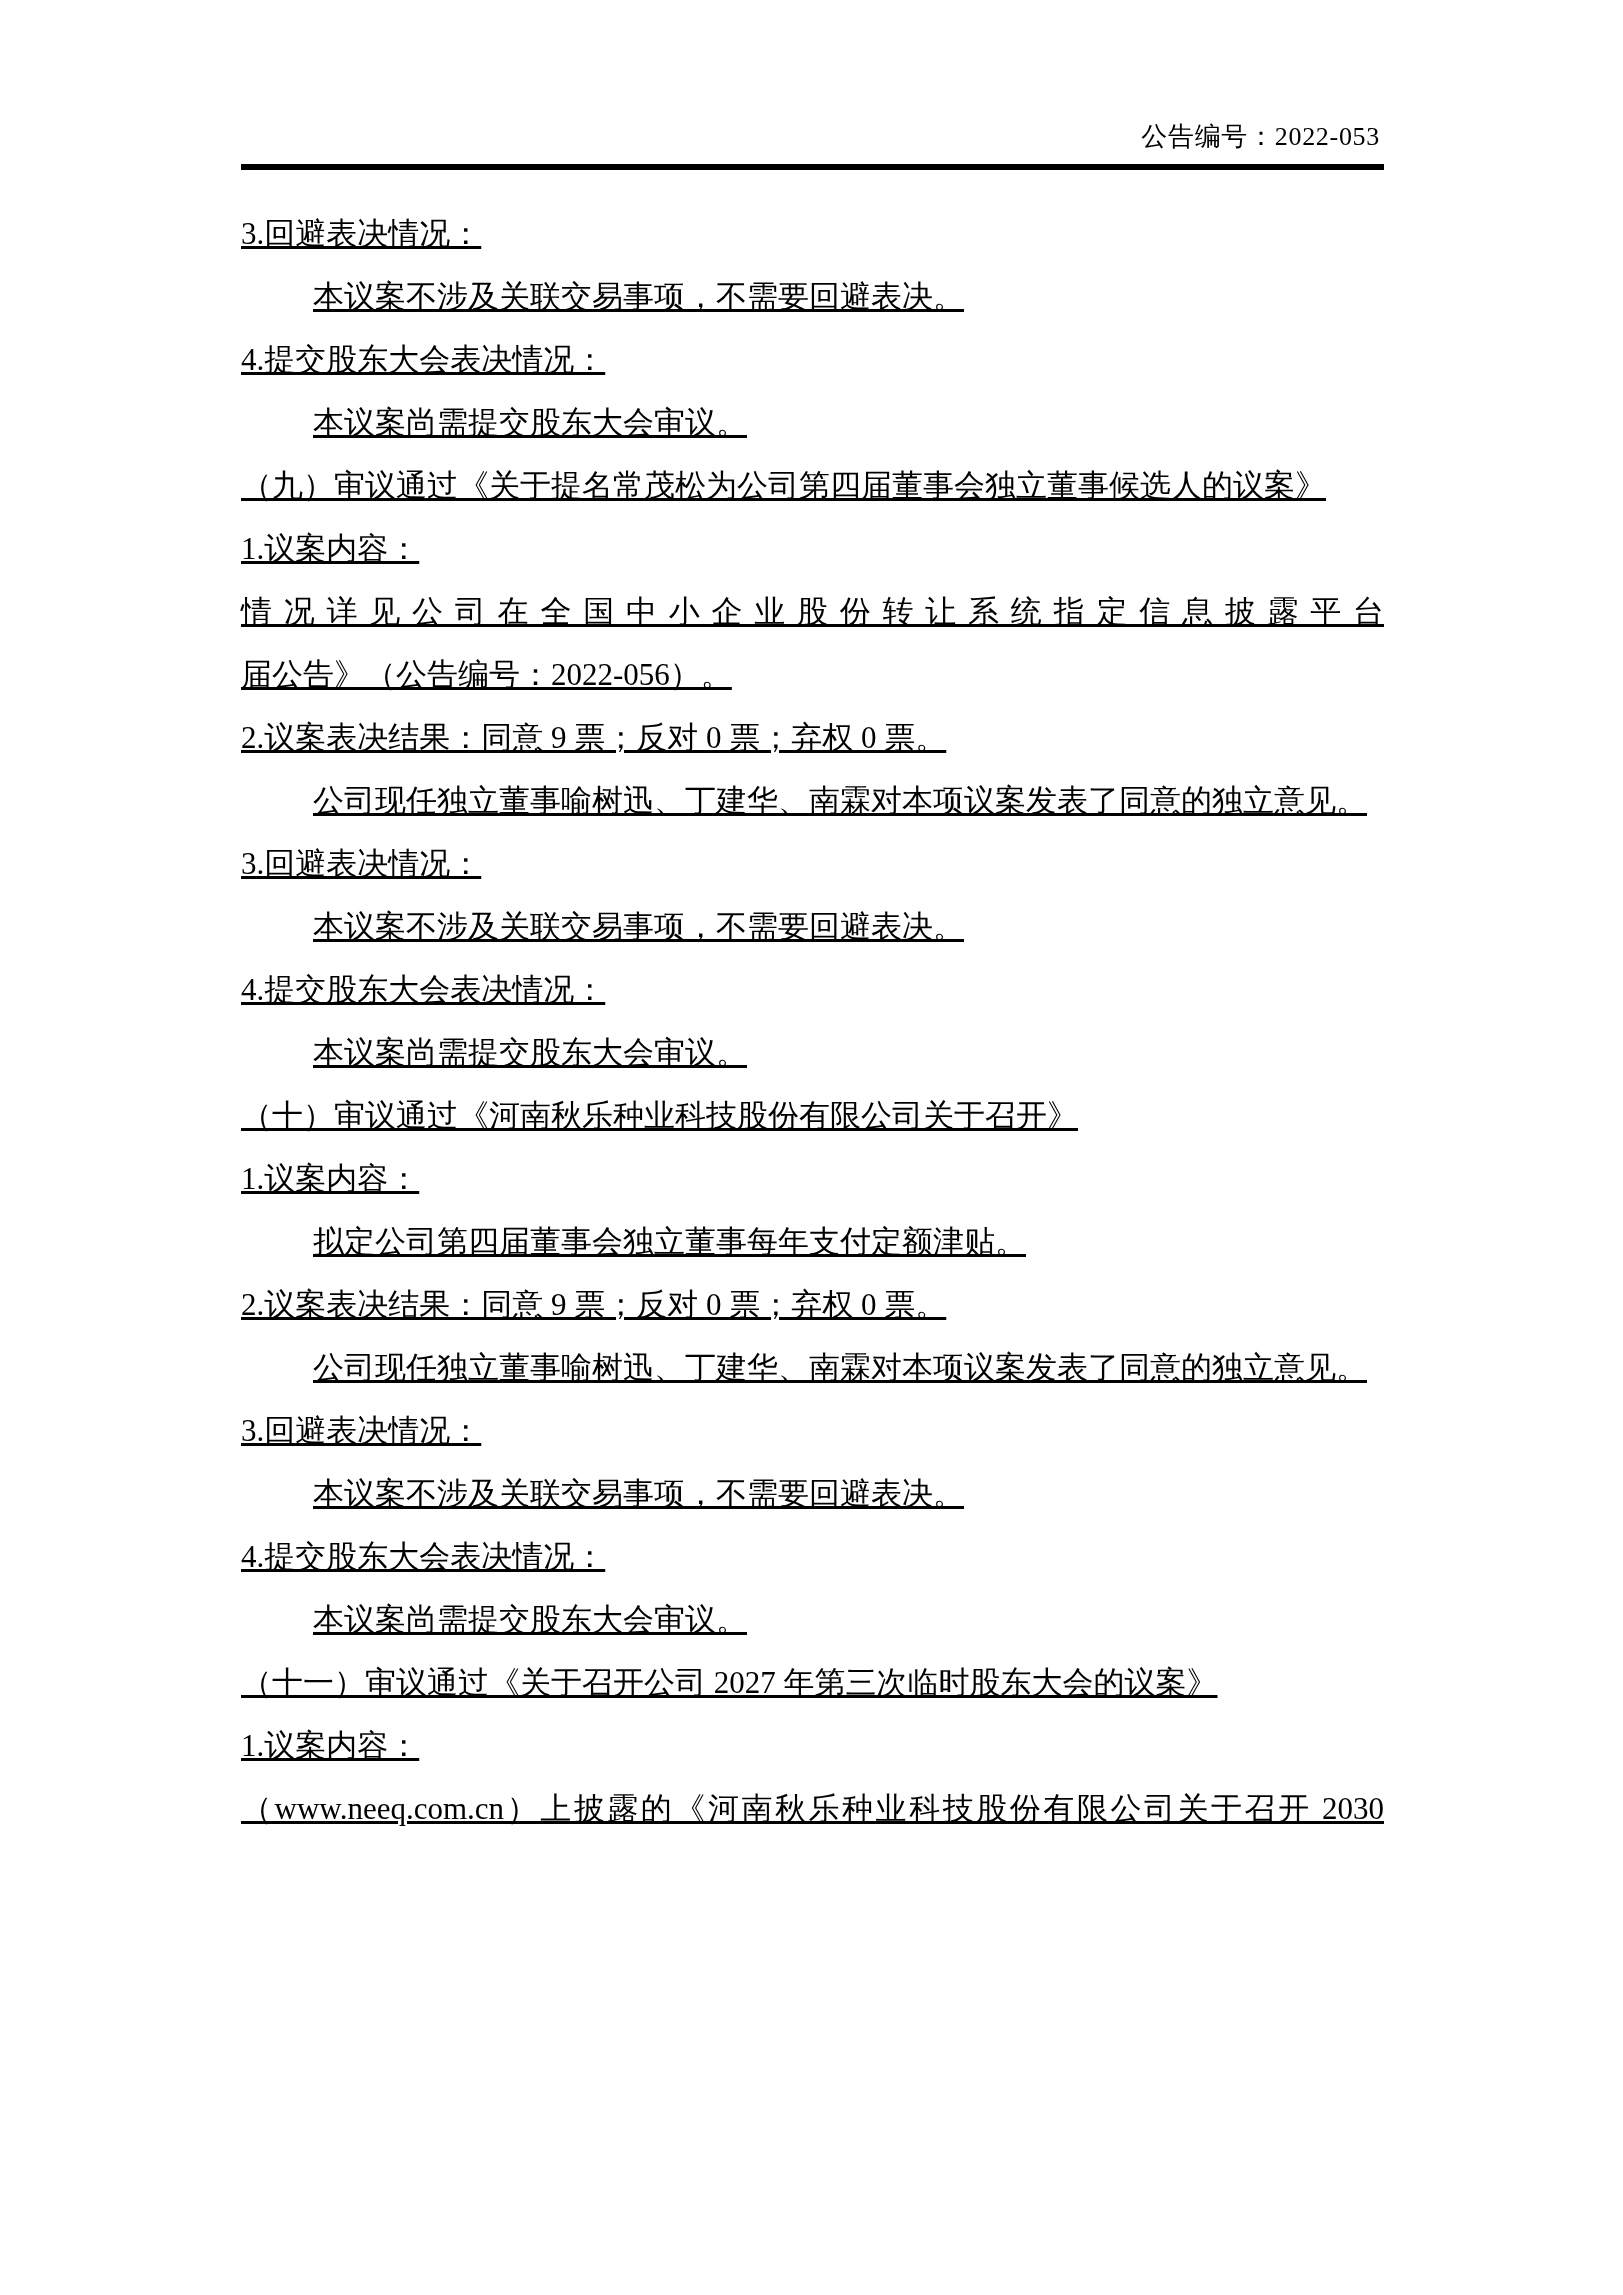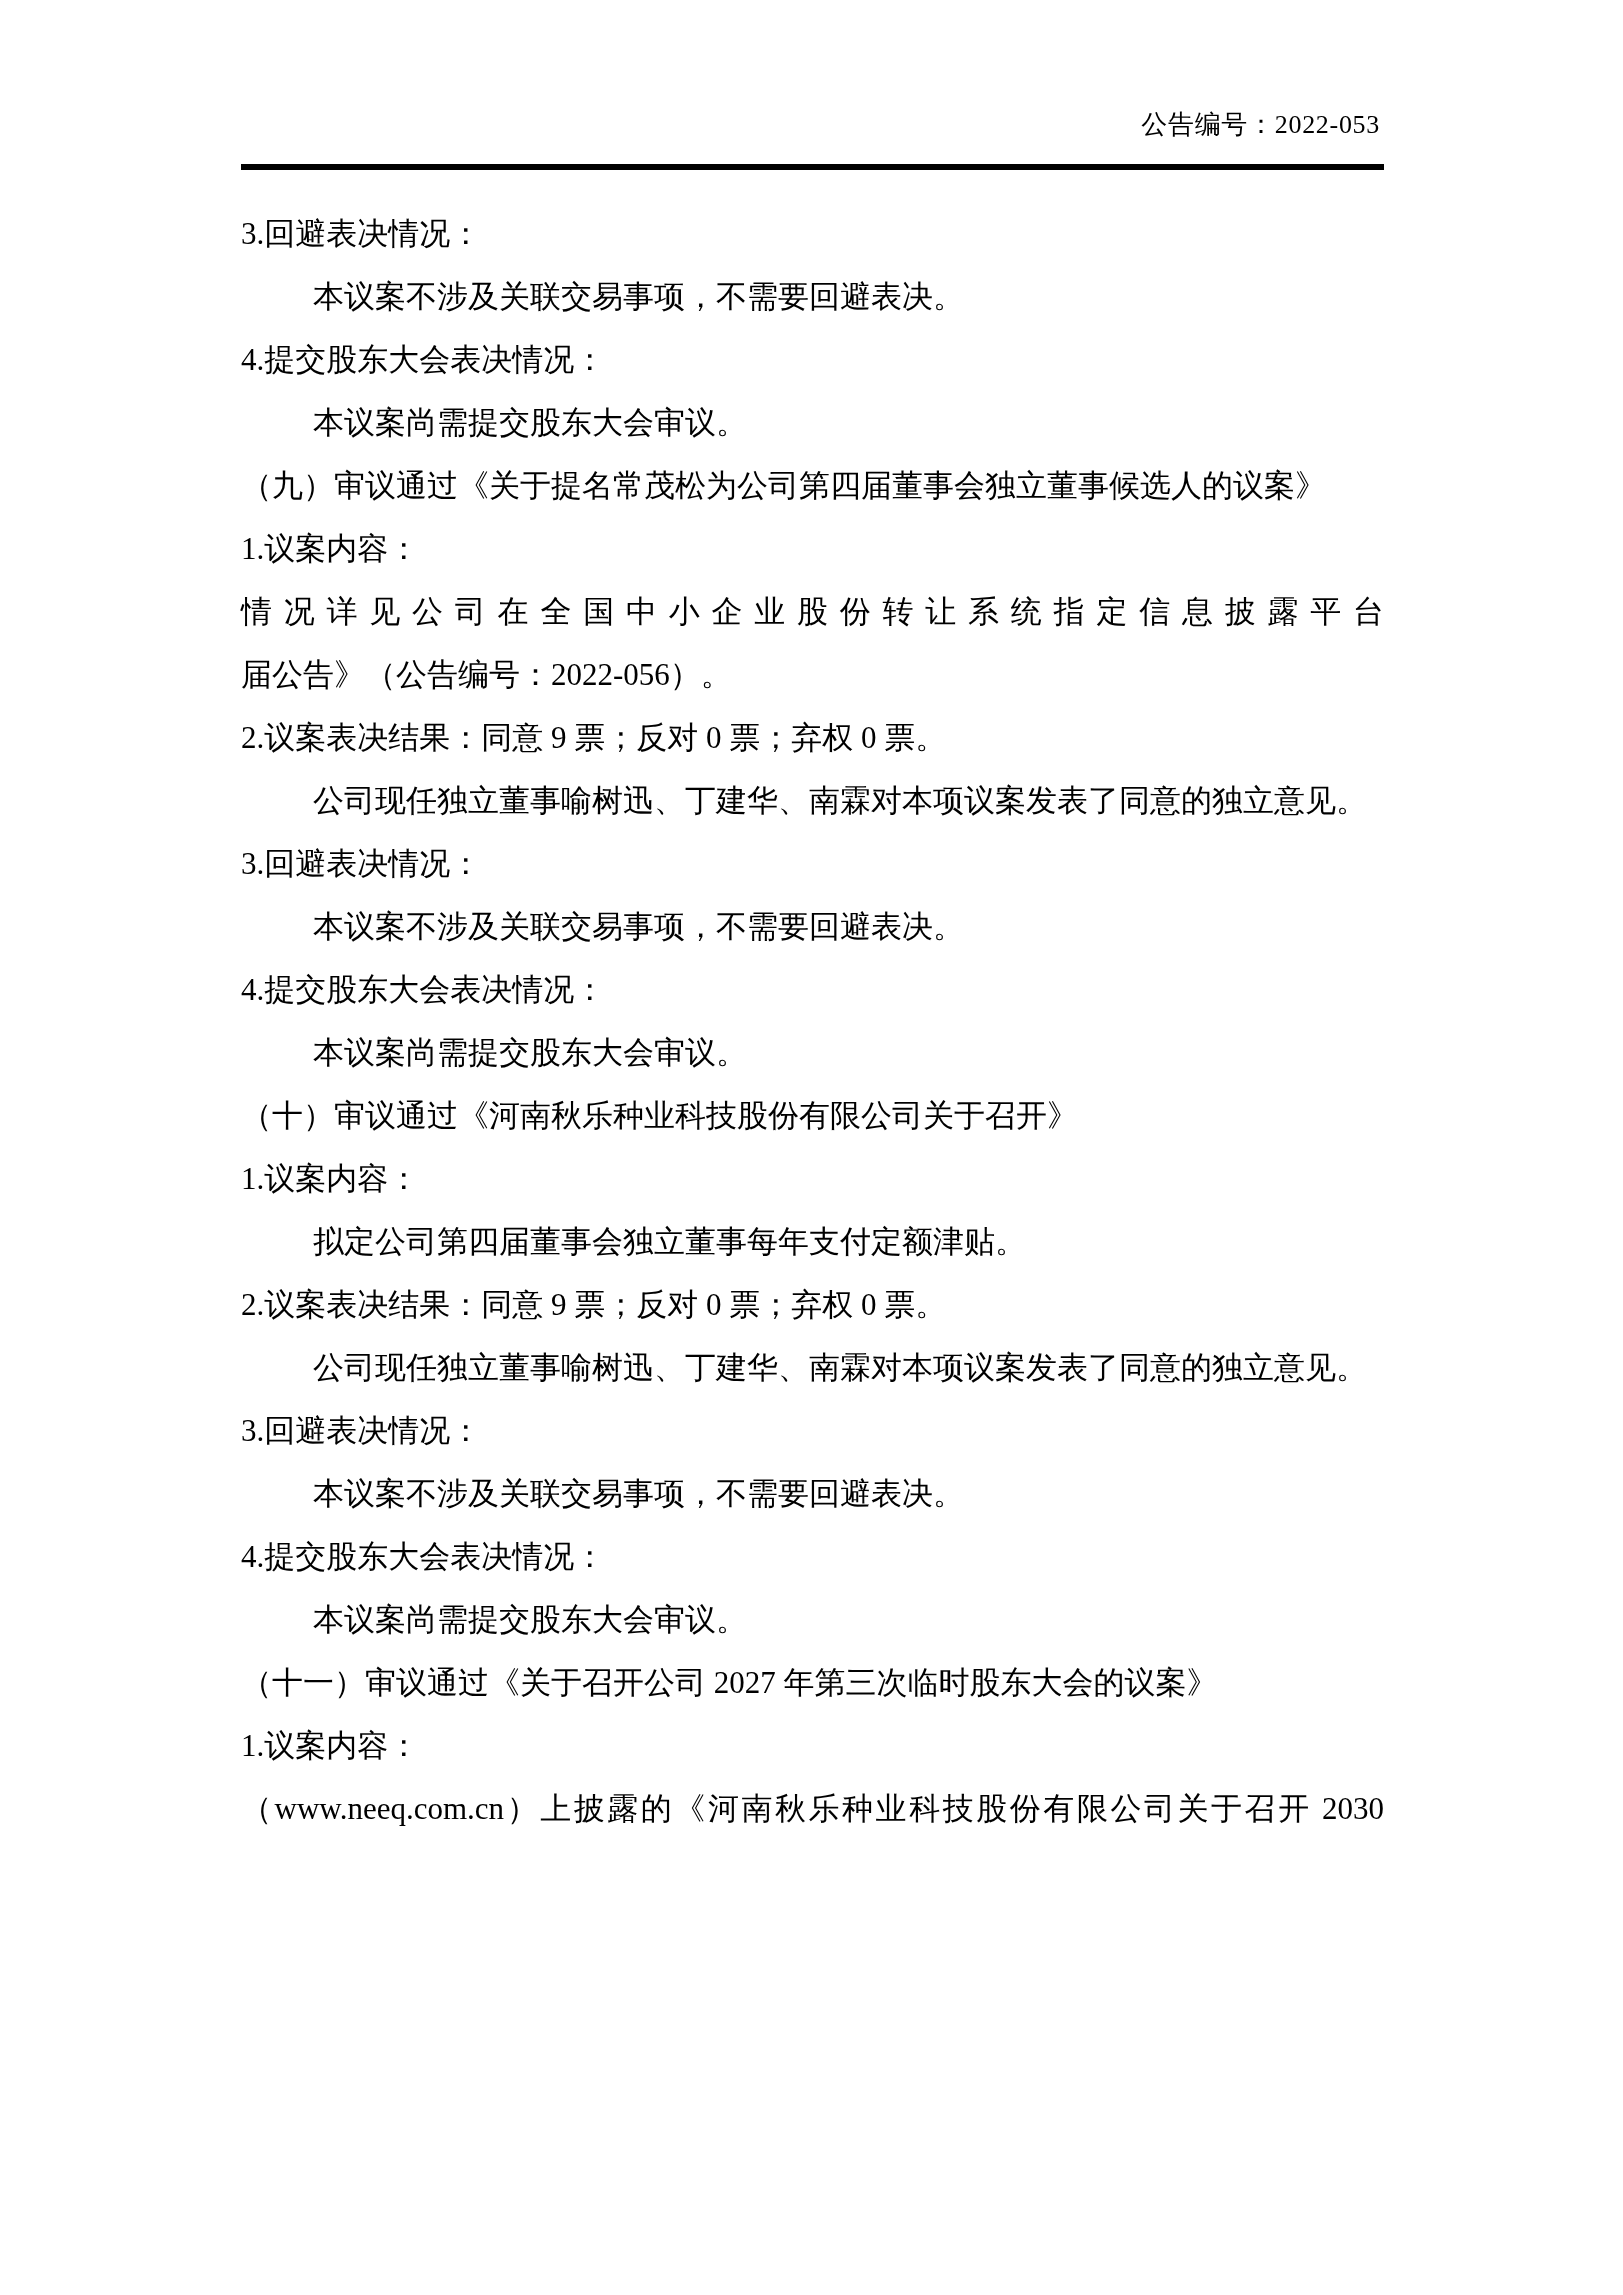--- a/index.html
+++ b/index.html
@@ -11,21 +11,21 @@
     position: relative;
     width: 1623px;
     height: 2295px;
     background: #ffffff;
     color: #000000;
     font-family: "Liberation Serif", "DejaVu Serif", serif;
     overflow: hidden;
   }
   .doc-num {
     position: absolute;
-    top: 112px;
+    top: 124px;
     right: 243px;
     font-size: 26px;
     line-height: 26px;
     letter-spacing: 0.7px;
     white-space: nowrap;
   }
   .rule {
     position: absolute;
     left: 241px;
     top: 164px;
@@ -33,20 +33,21 @@
     height: 5.9px;
     background: #000000;
   }
   .content {
     position: absolute;
     left: 241px;
     top: 202px;
     width: 1143px;
     font-size: 31px;
     line-height: 63px;
+    text-decoration: underline;
   }
   .ln {
     margin: 0;
     padding: 0;
     height: 63px;
     white-space: nowrap;
   }
   .ln.in {
     padding-left: 72px;
   }

